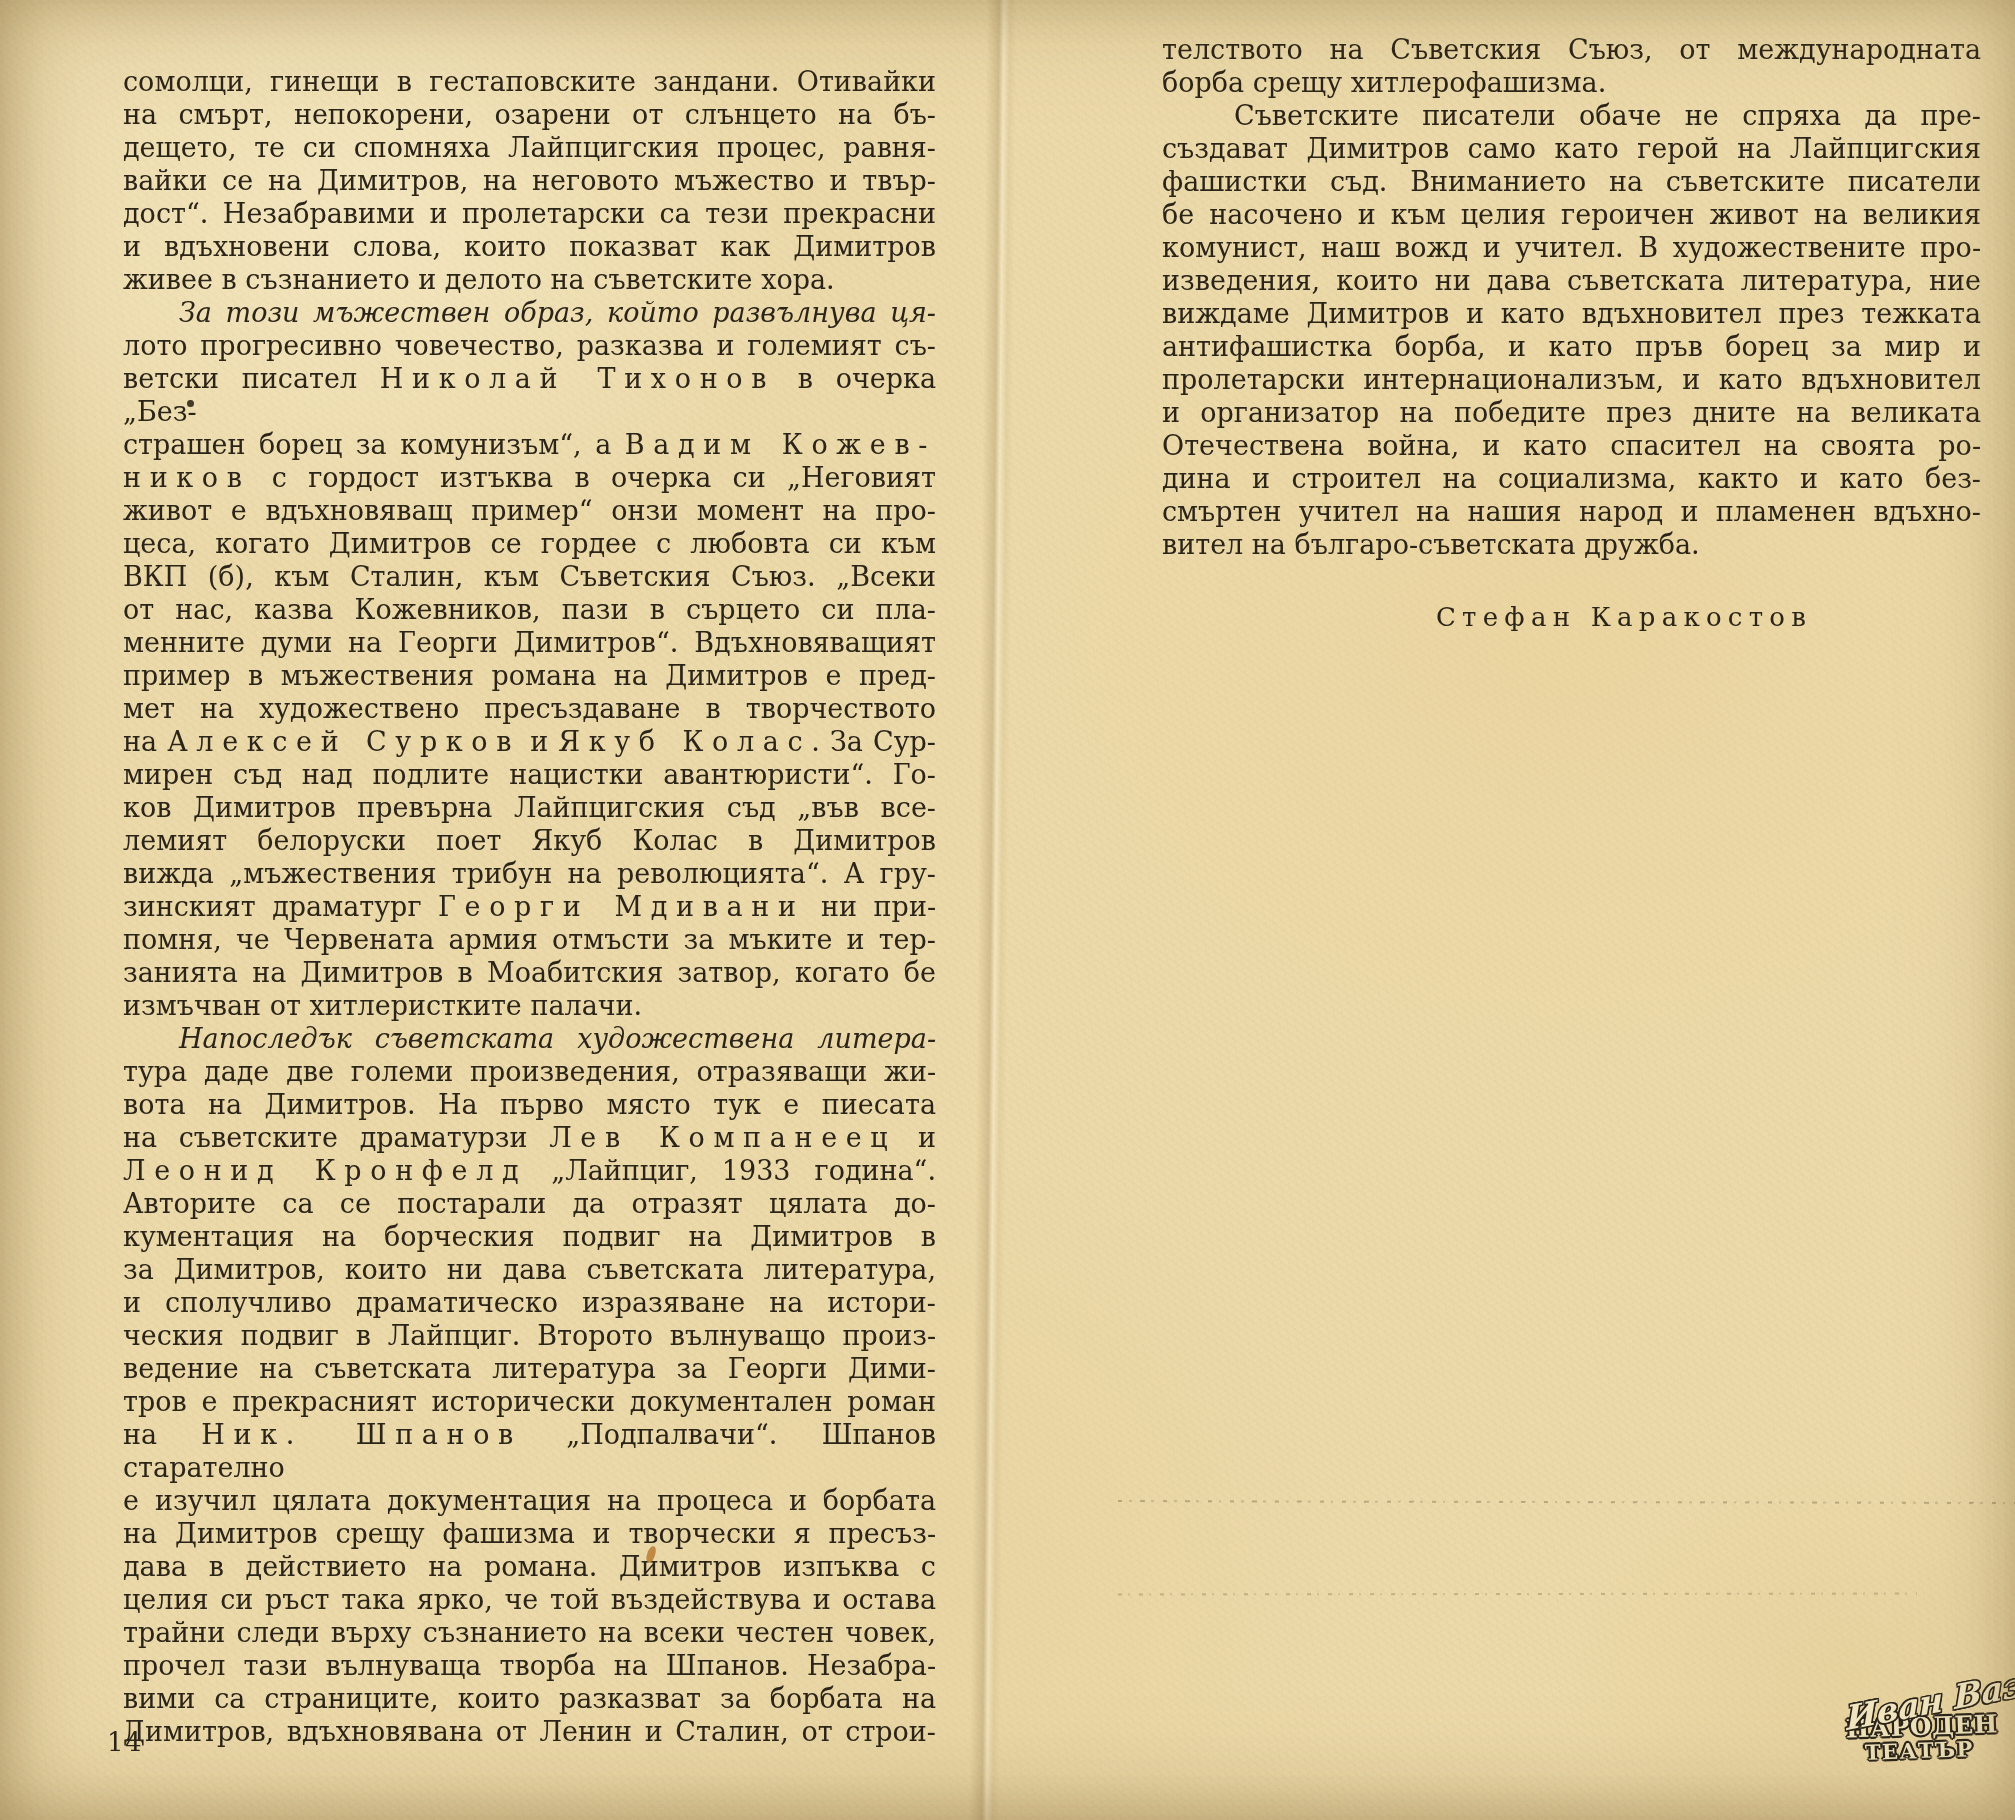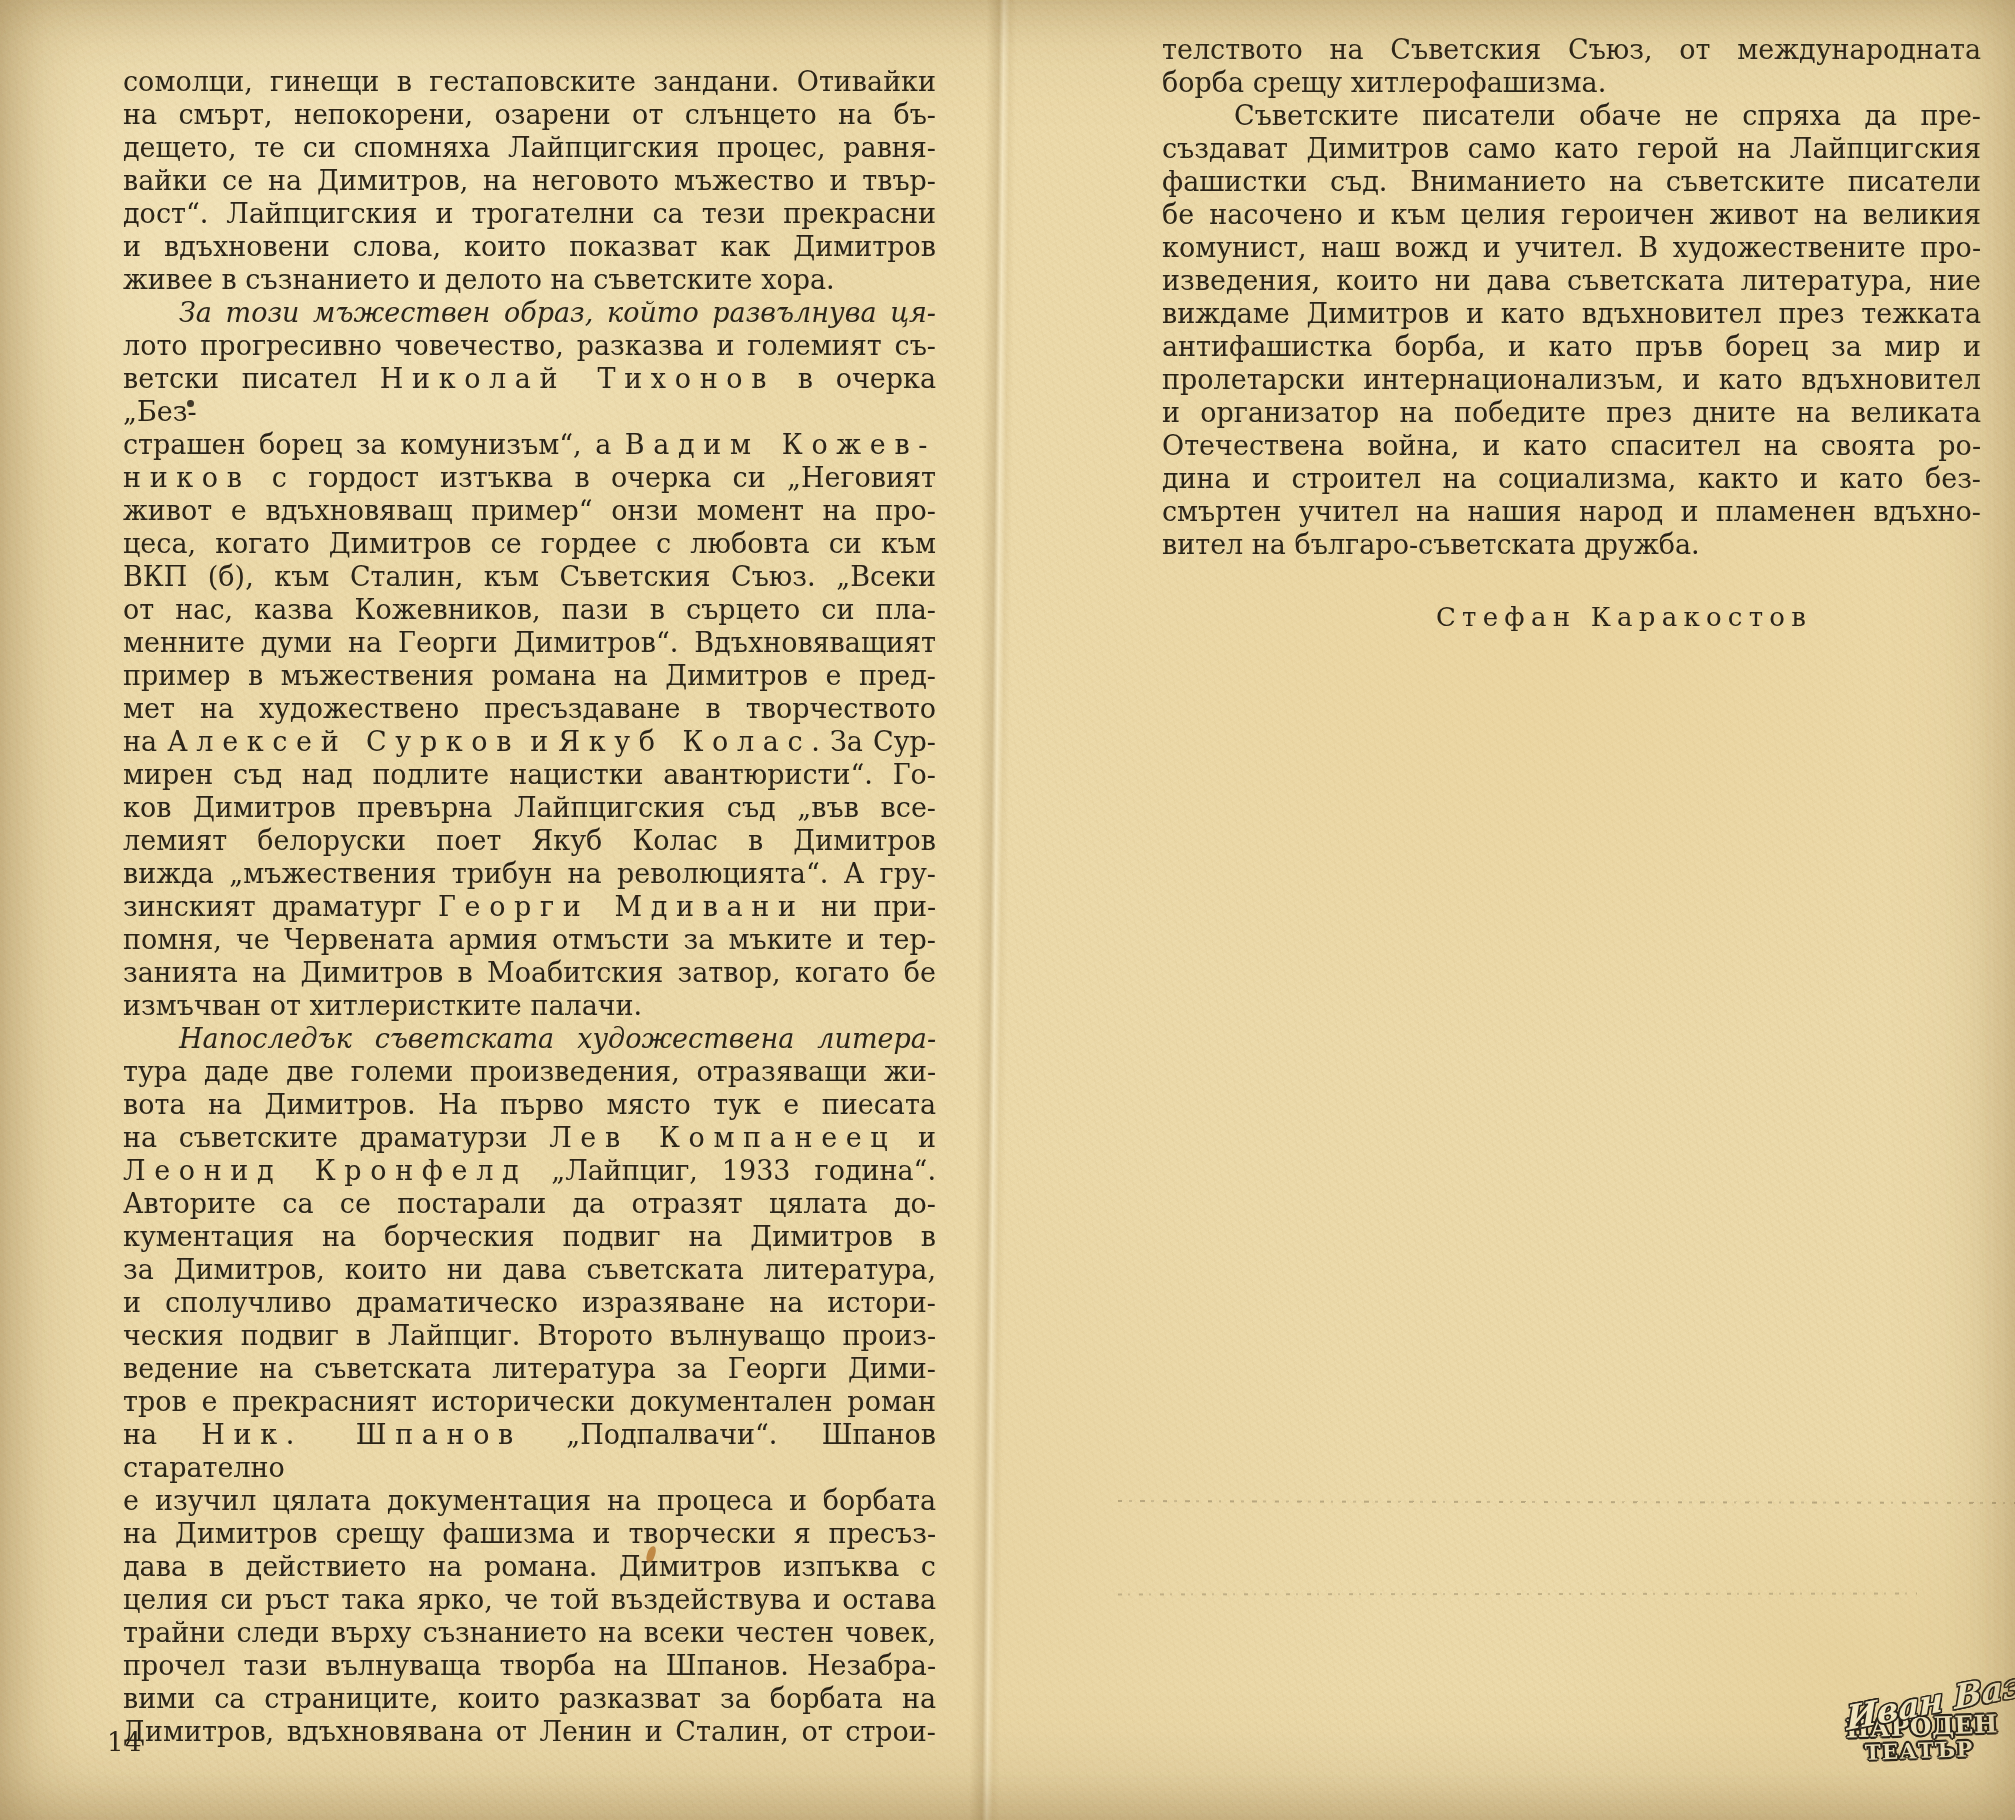--- a/index.html
+++ b/index.html
@@ -91,21 +91,21 @@
 <body>
 
 <div class="sheet">
 
   <div class="page page-left">
     <div class="text-col col-left">
         <div class="line"><span>сомолци, гинещи в гестаповските зандани. Отивайки</span></div>
         <div class="line"><span>на смърт, непокорени, озарени от слънцето на бъ-</span></div>
         <div class="line"><span>дещето, те си спомняха Лайпцигския процес, равня-</span></div>
         <div class="line"><span>вайки се на Димитров, на неговото мъжество и твър-</span></div>
-        <div class="line"><span>дост“. Лайпцигския и трогателни са тези прекрасни</span></div>
+        <div class="line"><span>дост“. Незабравими и пролетарски са тези прекрасни</span></div>
         <div class="line"><span>и вдъхновени слова, които показват как Димитров</span></div>
         <div class="line end"><span>живее в съзнанието и делото на съветските хора.</span></div>
         <div class="line indent"><span>За този мъжествен образ, който развълнува ця-</span></div>
         <div class="line"><span>лото прогресивно човечество, разказва и големият съ-</span></div>
         <div class="line"><span>ветски писател </span><span class="sp">Николай Тихонов</span><span> в очерка „Без-</span></div>
         <div class="line"><span>страшен борец за комунизъм“, а </span><span class="sp">Вадим Кожев-</span></div>
         <div class="line"><span class="sp">ников</span><span> с гордост изтъква в очерка си „Неговият</span></div>
         <div class="line"><span>живот е вдъхновяващ пример“ онзи момент на про-</span></div>
         <div class="line"><span>цеса, когато Димитров се гордее с любовта си към</span></div>
         <div class="line"><span>ВКП (б), към Сталин, към Съветския Съюз. „Всеки</span></div>

